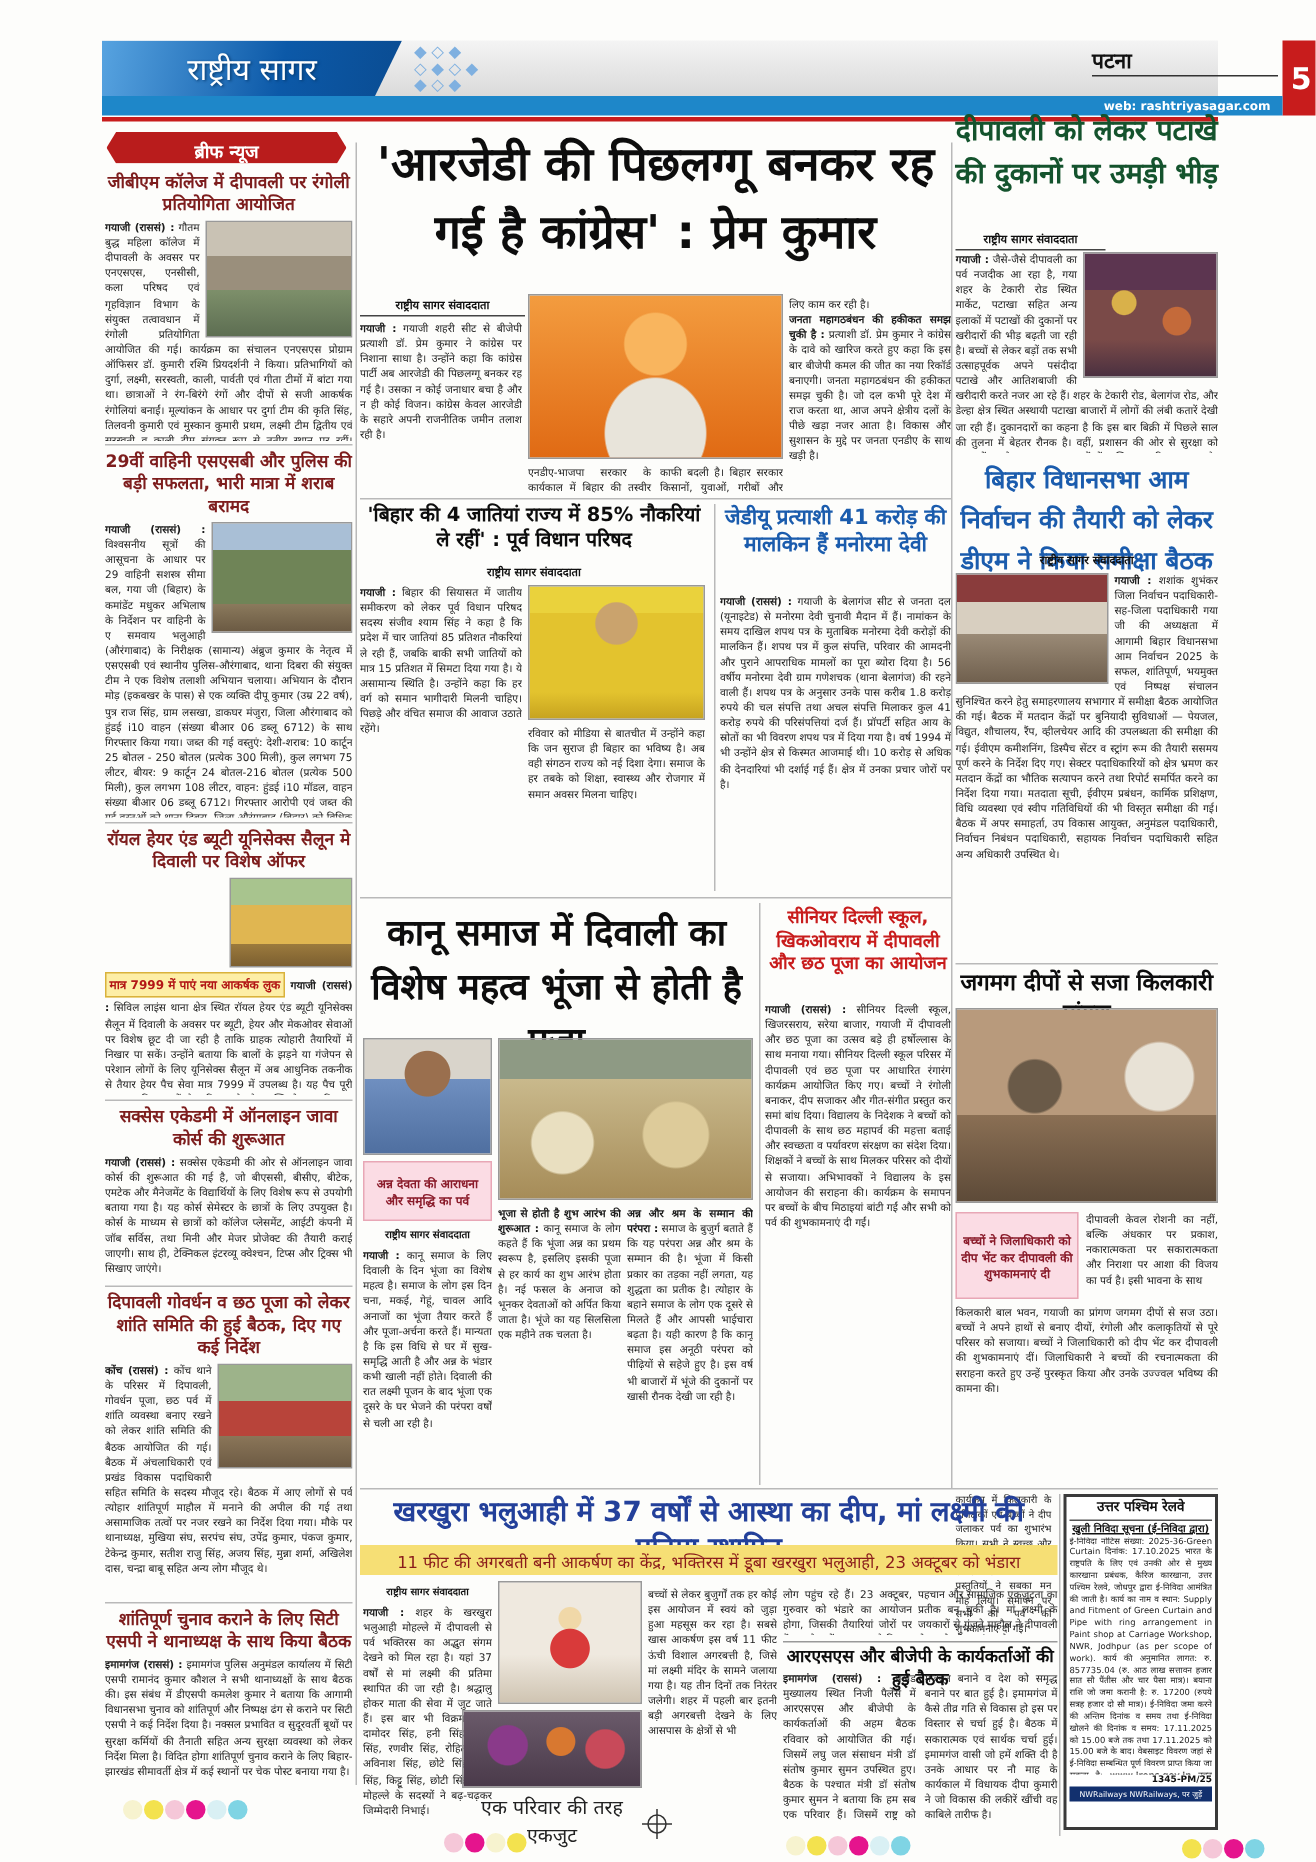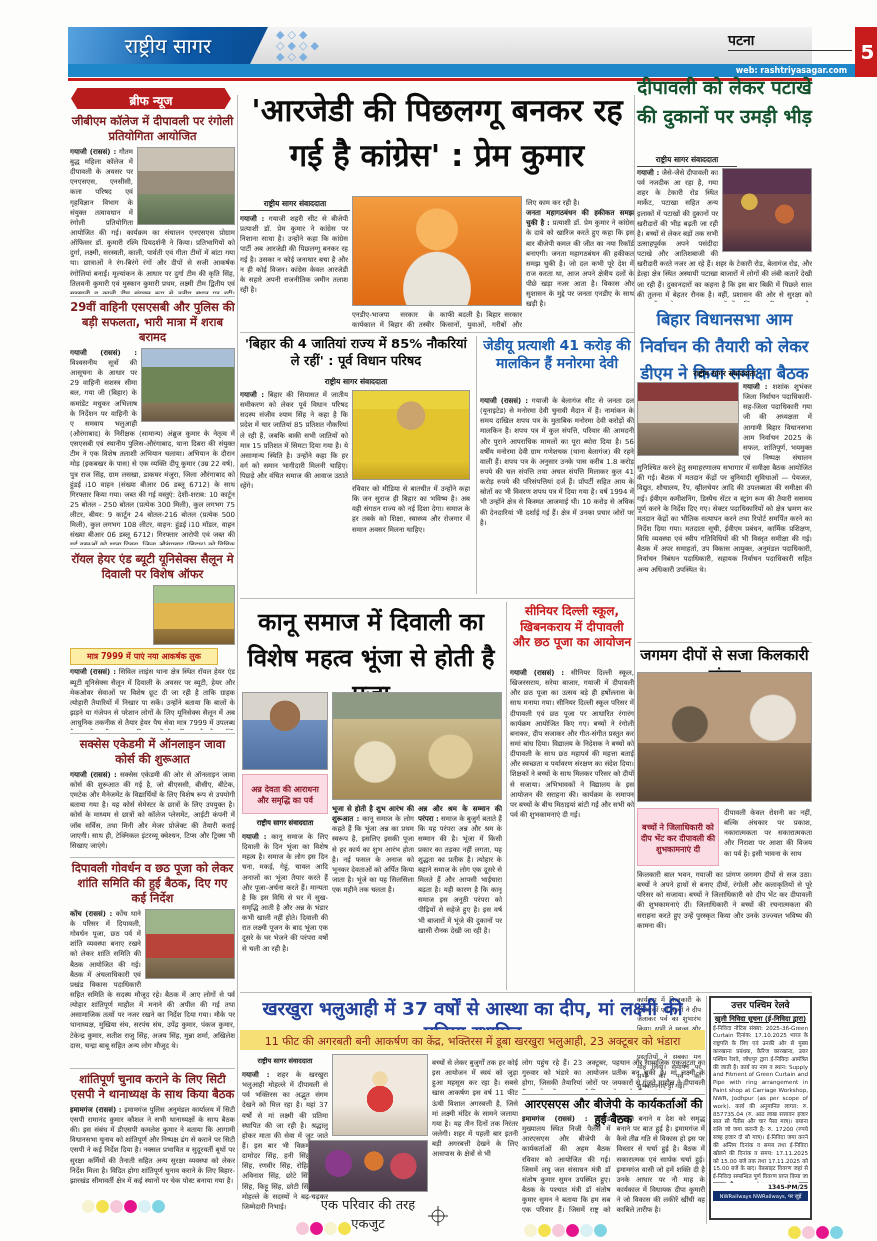--- a/index.html
+++ b/index.html
@@ -72,21 +72,21 @@
     <span class="dl">गयाजी (राससं) :</span>
     <span>विश्वसनीय सूत्रों की आसूचना के आधार पर 29 वाहिनी सशस्त्र सीमा बल, गया जी (बिहार) के कमांडेंट मधुकर अभिलाष के निर्देशन पर वाहिनी के ए समवाय भलुआही (औरंगाबाद) के निरीक्षक (सामान्य) अंब्रुज कुमार के नेतृत्व में एसएसबी एवं स्थानीय पुलिस-औरंगाबाद, थाना दिबरा की संयुक्त टीम ने एक विशेष तलाशी अभियान चलाया। अभियान के दौरान मोड़ (इकबखर के पास) से एक व्यक्ति दीपू कुमार (उम्र 22 वर्ष), पुत्र राज सिंह, ग्राम लसखा, डाकघर मंजुरा, जिला औरंगाबाद को हुंडई i10 वाहन (संख्या बीआर 06 डब्लू 6712) के साथ गिरफ्तार किया गया। जब्त की गई वस्तुएं: देशी-शराब: 10 कार्टून 25 बोतल - 250 बोतल (प्रत्येक 300 मिली), कुल लगभग 75 लीटर, बीयर: 9 कार्टून 24 बोतल-216 बोतल (प्रत्येक 500 मिली), कुल लगभग 108 लीटर, वाहन: हुंडई i10 मॉडल, वाहन संख्या बीआर 06 डब्लू 6712। गिरफ्तार आरोपी एवं जब्त की गई वस्तुओं को थाना दिबरा, जिला औरंगाबाद (बिहार) को विधिक कार्रवाई हेतु सौंप दिया गया।</span>
   </div>
 </div>
 <div class="hline" style="left:70px;top:548px;width:165px"></div>
 
 <div class="abs" style="left:70px;top:552px;width:165px;height:178px;overflow:hidden">
   <div class="hl maroon" style="font-size:11.5px">रॉयल हेयर एंड ब्यूटी यूनिसेक्स सैलून मे दिवाली पर विशेष ऑफर</div>
   <div class="body" style="margin-top:3px">
     <span class="ph-r" style="width:80px;height:58px;background:linear-gradient(180deg,#a8c48e 0 30%,#e0b651 30% 75%,#9b7a3d 75%,#7c5f30);display:inline-block"></span>
-    <span style="display:inline-block;background:#fdeea6;border:1px solid #d9b23c;color:#b31616;font-weight:bold;font-size:8px;padding:2px 16px;margin-bottom:2px">मात्र 7999 में पाएं नया आकर्षक लुक</span>
+    <span style="display:inline-block;background:#fdeea6;border:1px solid #d9b23c;color:#b31616;font-weight:bold;font-size:8px;padding:2px 2px;margin-bottom:2px">मात्र 7999 में पाएं नया आकर्षक लुक</span>
     <span class="dl">गयाजी (राससं) :</span>
     <span>सिविल लाइंस थाना क्षेत्र स्थित रॉयल हेयर एंड ब्यूटी यूनिसेक्स सैलून में दिवाली के अवसर पर ब्यूटी, हेयर और मेकओवर सेवाओं पर विशेष छूट दी जा रही है ताकि ग्राहक त्योहारी तैयारियों में निखार पा सकें। उन्होंने बताया कि बालों के झड़ने या गंजेपन से परेशान लोगों के लिए यूनिसेक्स सैलून में अब आधुनिक तकनीक से तैयार हेयर पैच सेवा मात्र 7999 में उपलब्ध है। यह पैच पूरी तरह प्राकृतिक बालों जैसा दिखता है और व्यक्ति के आत्मविश्वास में उल्लेखनीय वृद्धि करता है। पुरुष और महिलाएं दोनों इस सेवा का लाभ उठा सकते हैं। त्योहारों के इस मौसम में कम कीमत में बेहतरीन लुक और आत्मविश्वास पाने का यह सुनहरा मौका है।</span>
   </div>
 </div>
 <div class="hline" style="left:70px;top:733px;width:165px"></div>
 
 <div class="abs" style="left:70px;top:737px;width:165px;height:117px;overflow:hidden">
   <div class="hl maroon" style="font-size:11.5px">सक्सेस एकेडमी में ऑनलाइन जावा कोर्स की शुरूआत</div>
   <div class="body" style="margin-top:3px">
     <span class="dl">गयाजी (राससं) :</span>
@@ -161,21 +161,21 @@
 </div>
 <div class="abs body" style="left:332px;top:804px;width:82px;height:186px">
   <span class="dl">भूजा से होती है शुभ आरंभ की शुरूआत :</span>
   <span>कानू समाज के लोग कहते हैं कि भूंजा अन्न का प्रथम स्वरूप है, इसलिए इसकी पूजा से हर कार्य का शुभ आरंभ होता है। नई फसल के अनाज को भूनकर देवताओं को अर्पित किया जाता है। भूंजे का यह सिलसिला एक महीने तक चलता है।</span>
 </div>
 <div class="abs body" style="left:418px;top:804px;width:84px;height:186px">
   <span class="dl">अन्न और श्रम के सम्मान की परंपरा :</span>
   <span>समाज के बुजुर्ग बताते हैं कि यह परंपरा अन्न और श्रम के सम्मान की है। भूंजा में किसी प्रकार का तड़का नहीं लगता, यह शुद्धता का प्रतीक है। त्योहार के बहाने समाज के लोग एक दूसरे से मिलते हैं और आपसी भाईचारा बढ़ता है। यही कारण है कि कानू समाज इस अनूठी परंपरा को पीढ़ियों से सहेजे हुए है। इस वर्ष भी बाजारों में भूंजे की दुकानों पर खासी रौनक देखी जा रही है।</span>
 </div>
 <div class="vline" style="left:506px;top:602px;height:388px"></div>
-<div class="abs hl" style="left:510px;top:604px;width:124px;height:58px;font-size:12px;color:#c81c1c">सीनियर दिल्ली स्कूल, खिबनकराय में दीपावली और छठ पूजा का आयोजन</div>
+<div class="abs hl" style="left:510px;top:604px;width:124px;height:58px;font-size:12px;color:#c81c1c">सीनियर दिल्ली स्कूल, खिकओवराय में दीपावली और छठ पूजा का आयोजन</div>
 <div class="abs body" style="left:510px;top:668px;width:124px;height:322px">
   <span class="dl">गयाजी (राससं) :</span>
   <span>सीनियर दिल्ली स्कूल, खिजरसराय, सरेया बाजार, गयाजी में दीपावली और छठ पूजा का उत्सव बड़े ही हर्षोल्लास के साथ मनाया गया। सीनियर दिल्ली स्कूल परिसर में दीपावली एवं छठ पूजा पर आधारित रंगारंग कार्यक्रम आयोजित किए गए। बच्चों ने रंगोली बनाकर, दीप सजाकर और गीत-संगीत प्रस्तुत कर समां बांध दिया। विद्यालय के निदेशक ने बच्चों को दीपावली के साथ छठ महापर्व की महत्ता बताई और स्वच्छता व पर्यावरण संरक्षण का संदेश दिया। शिक्षकों ने बच्चों के साथ मिलकर परिसर को दीयों से सजाया। अभिभावकों ने विद्यालय के इस आयोजन की सराहना की। कार्यक्रम के समापन पर बच्चों के बीच मिठाइयां बांटी गईं और सभी को पर्व की शुभकामनाएं दी गईं।</span>
 </div>
 
 <div class="abs hl" style="left:637px;top:73px;width:175px;height:62px;font-size:19px;line-height:1.55;color:#14532d">दीपावली को लेकर पटाखे की दुकानों पर उमड़ी भीड़</div>
 <div class="abs byline" style="left:637px;top:154px;width:100px;border-bottom:1px solid #444;padding-bottom:2px">राष्ट्रीय सागर संवाददाता</div>
 <div class="abs body" style="left:637px;top:168px;width:175px;height:134px">
   <span class="ph-r" style="width:88px;height:82px;background:radial-gradient(circle at 30% 40%,#d9b14a 0 10%,transparent 11%),radial-gradient(circle at 70% 55%,#c46a3a 0 12%,transparent 13%),linear-gradient(180deg,#5c3550 0 30%,#7a4a48 30% 70%,#4a3040);display:inline-block"></span>
   <span class="dl">गयाजी :</span>

